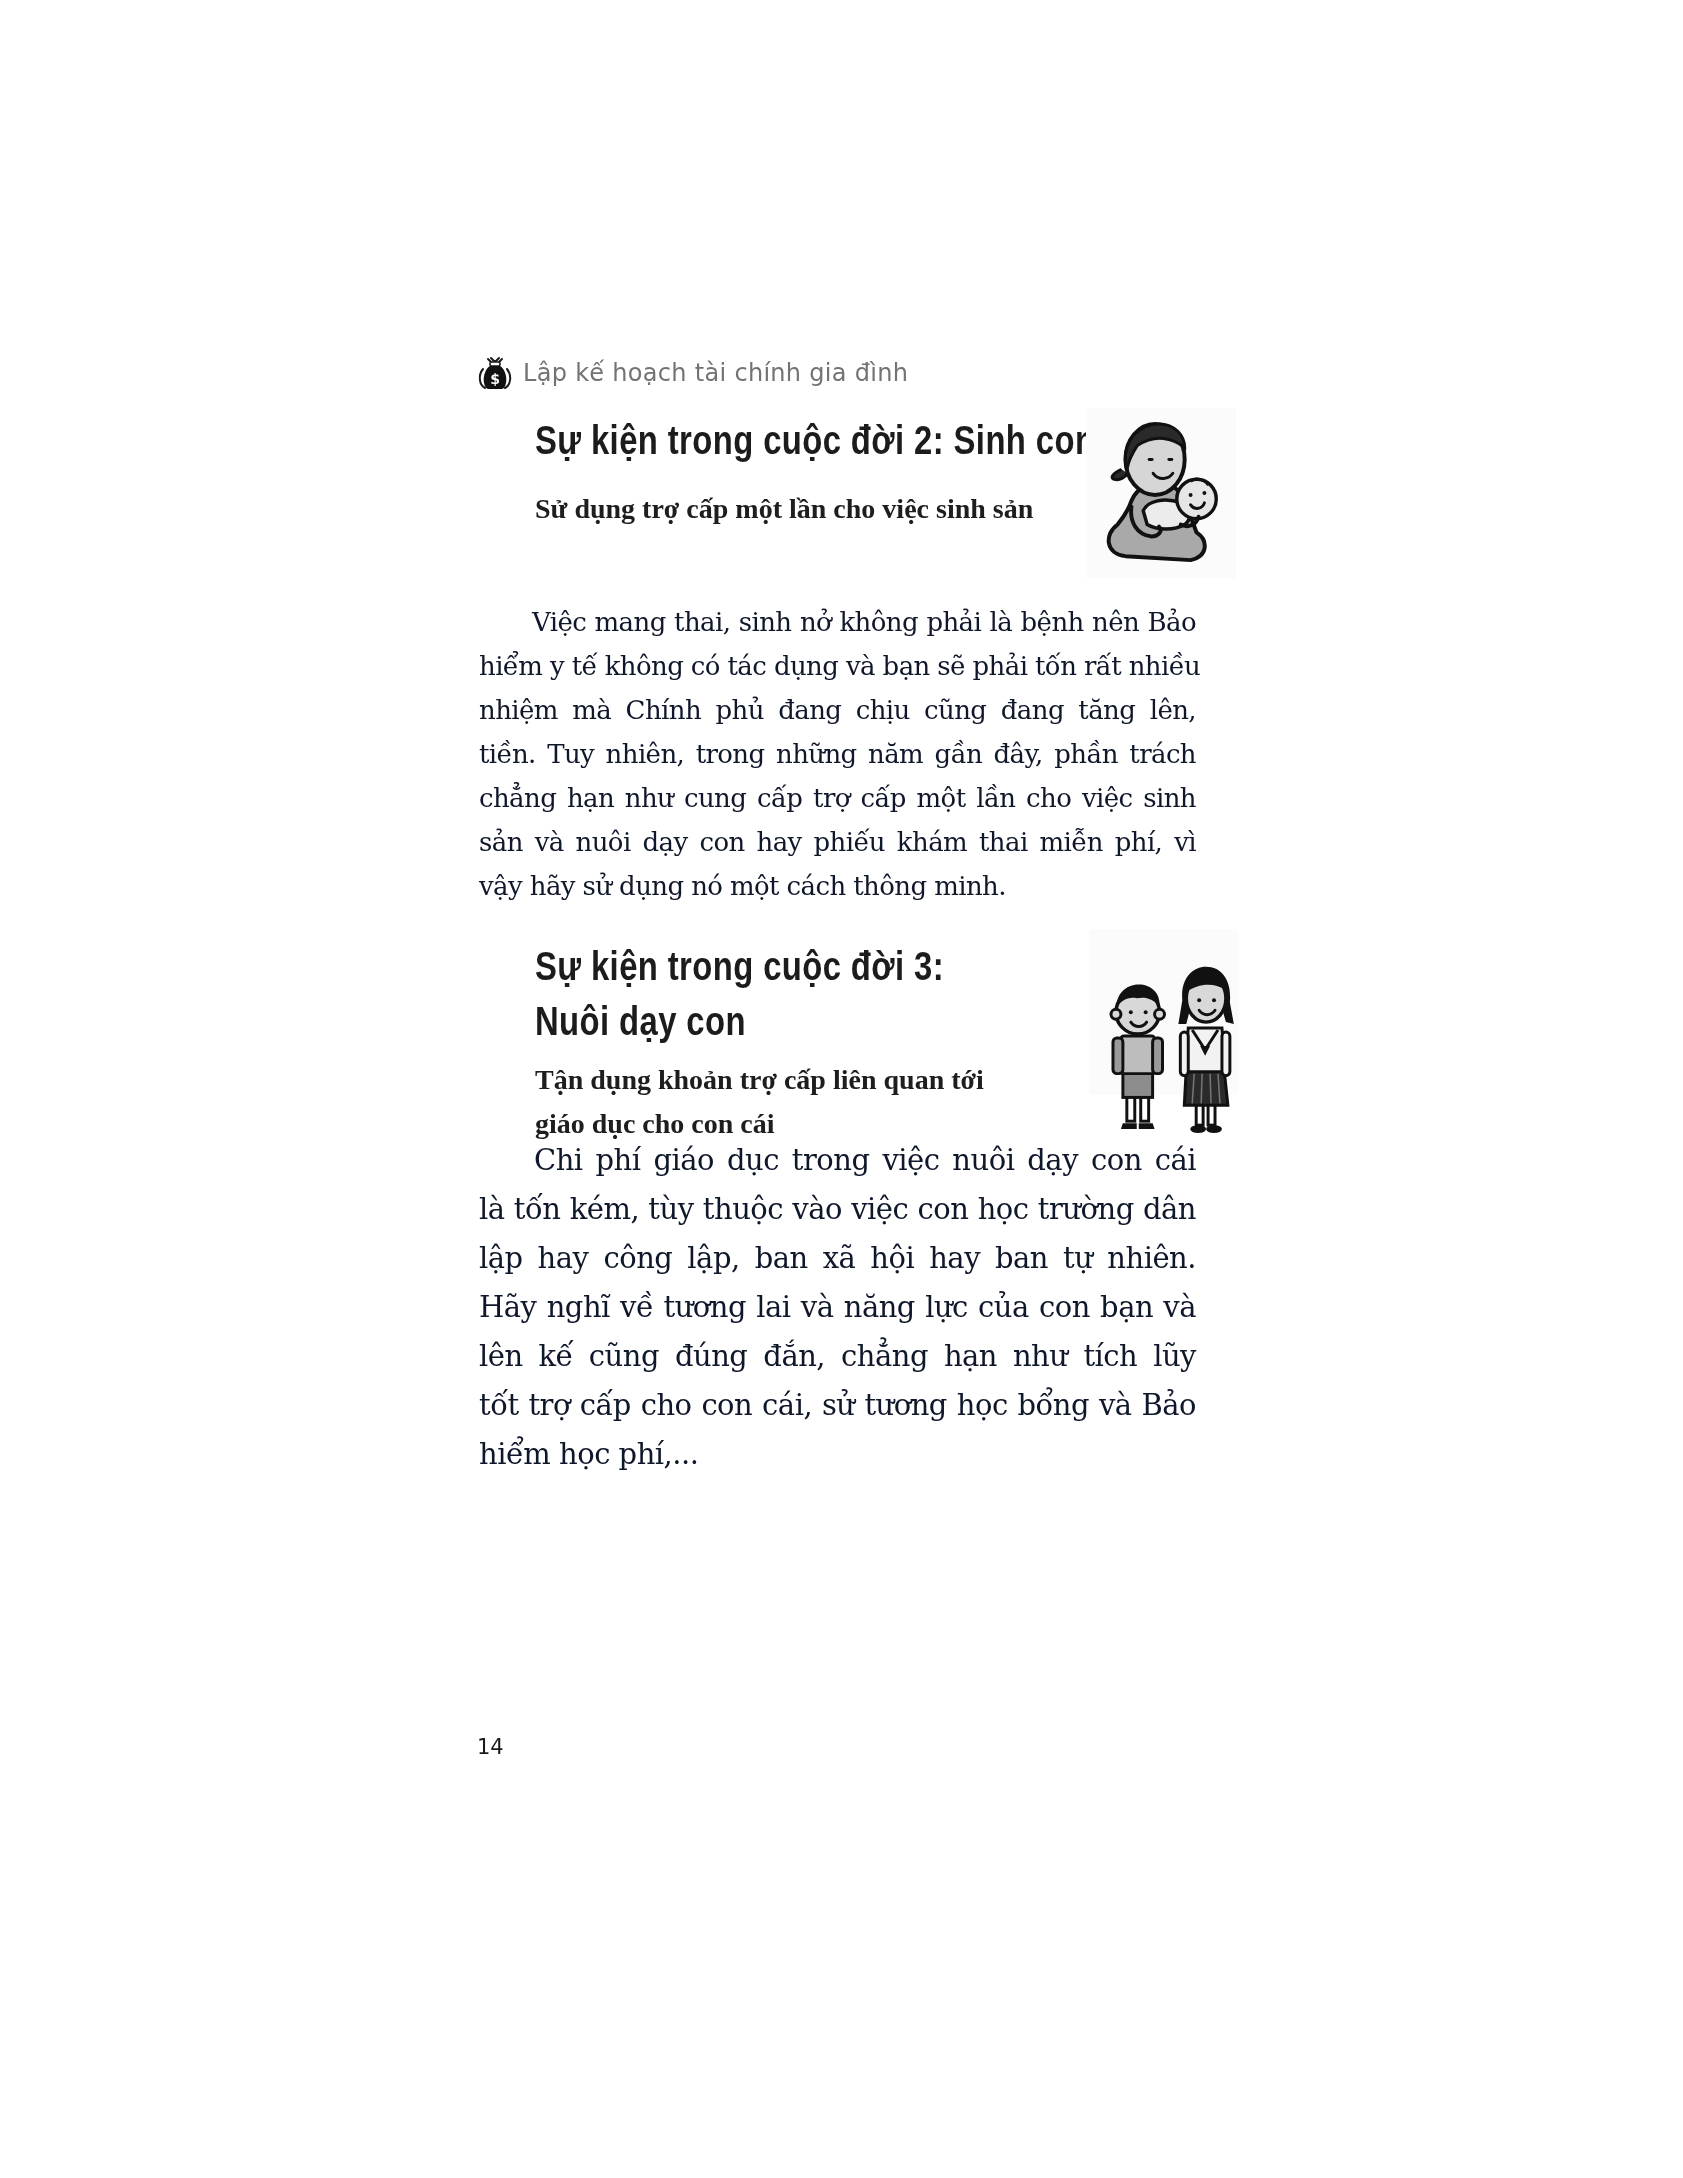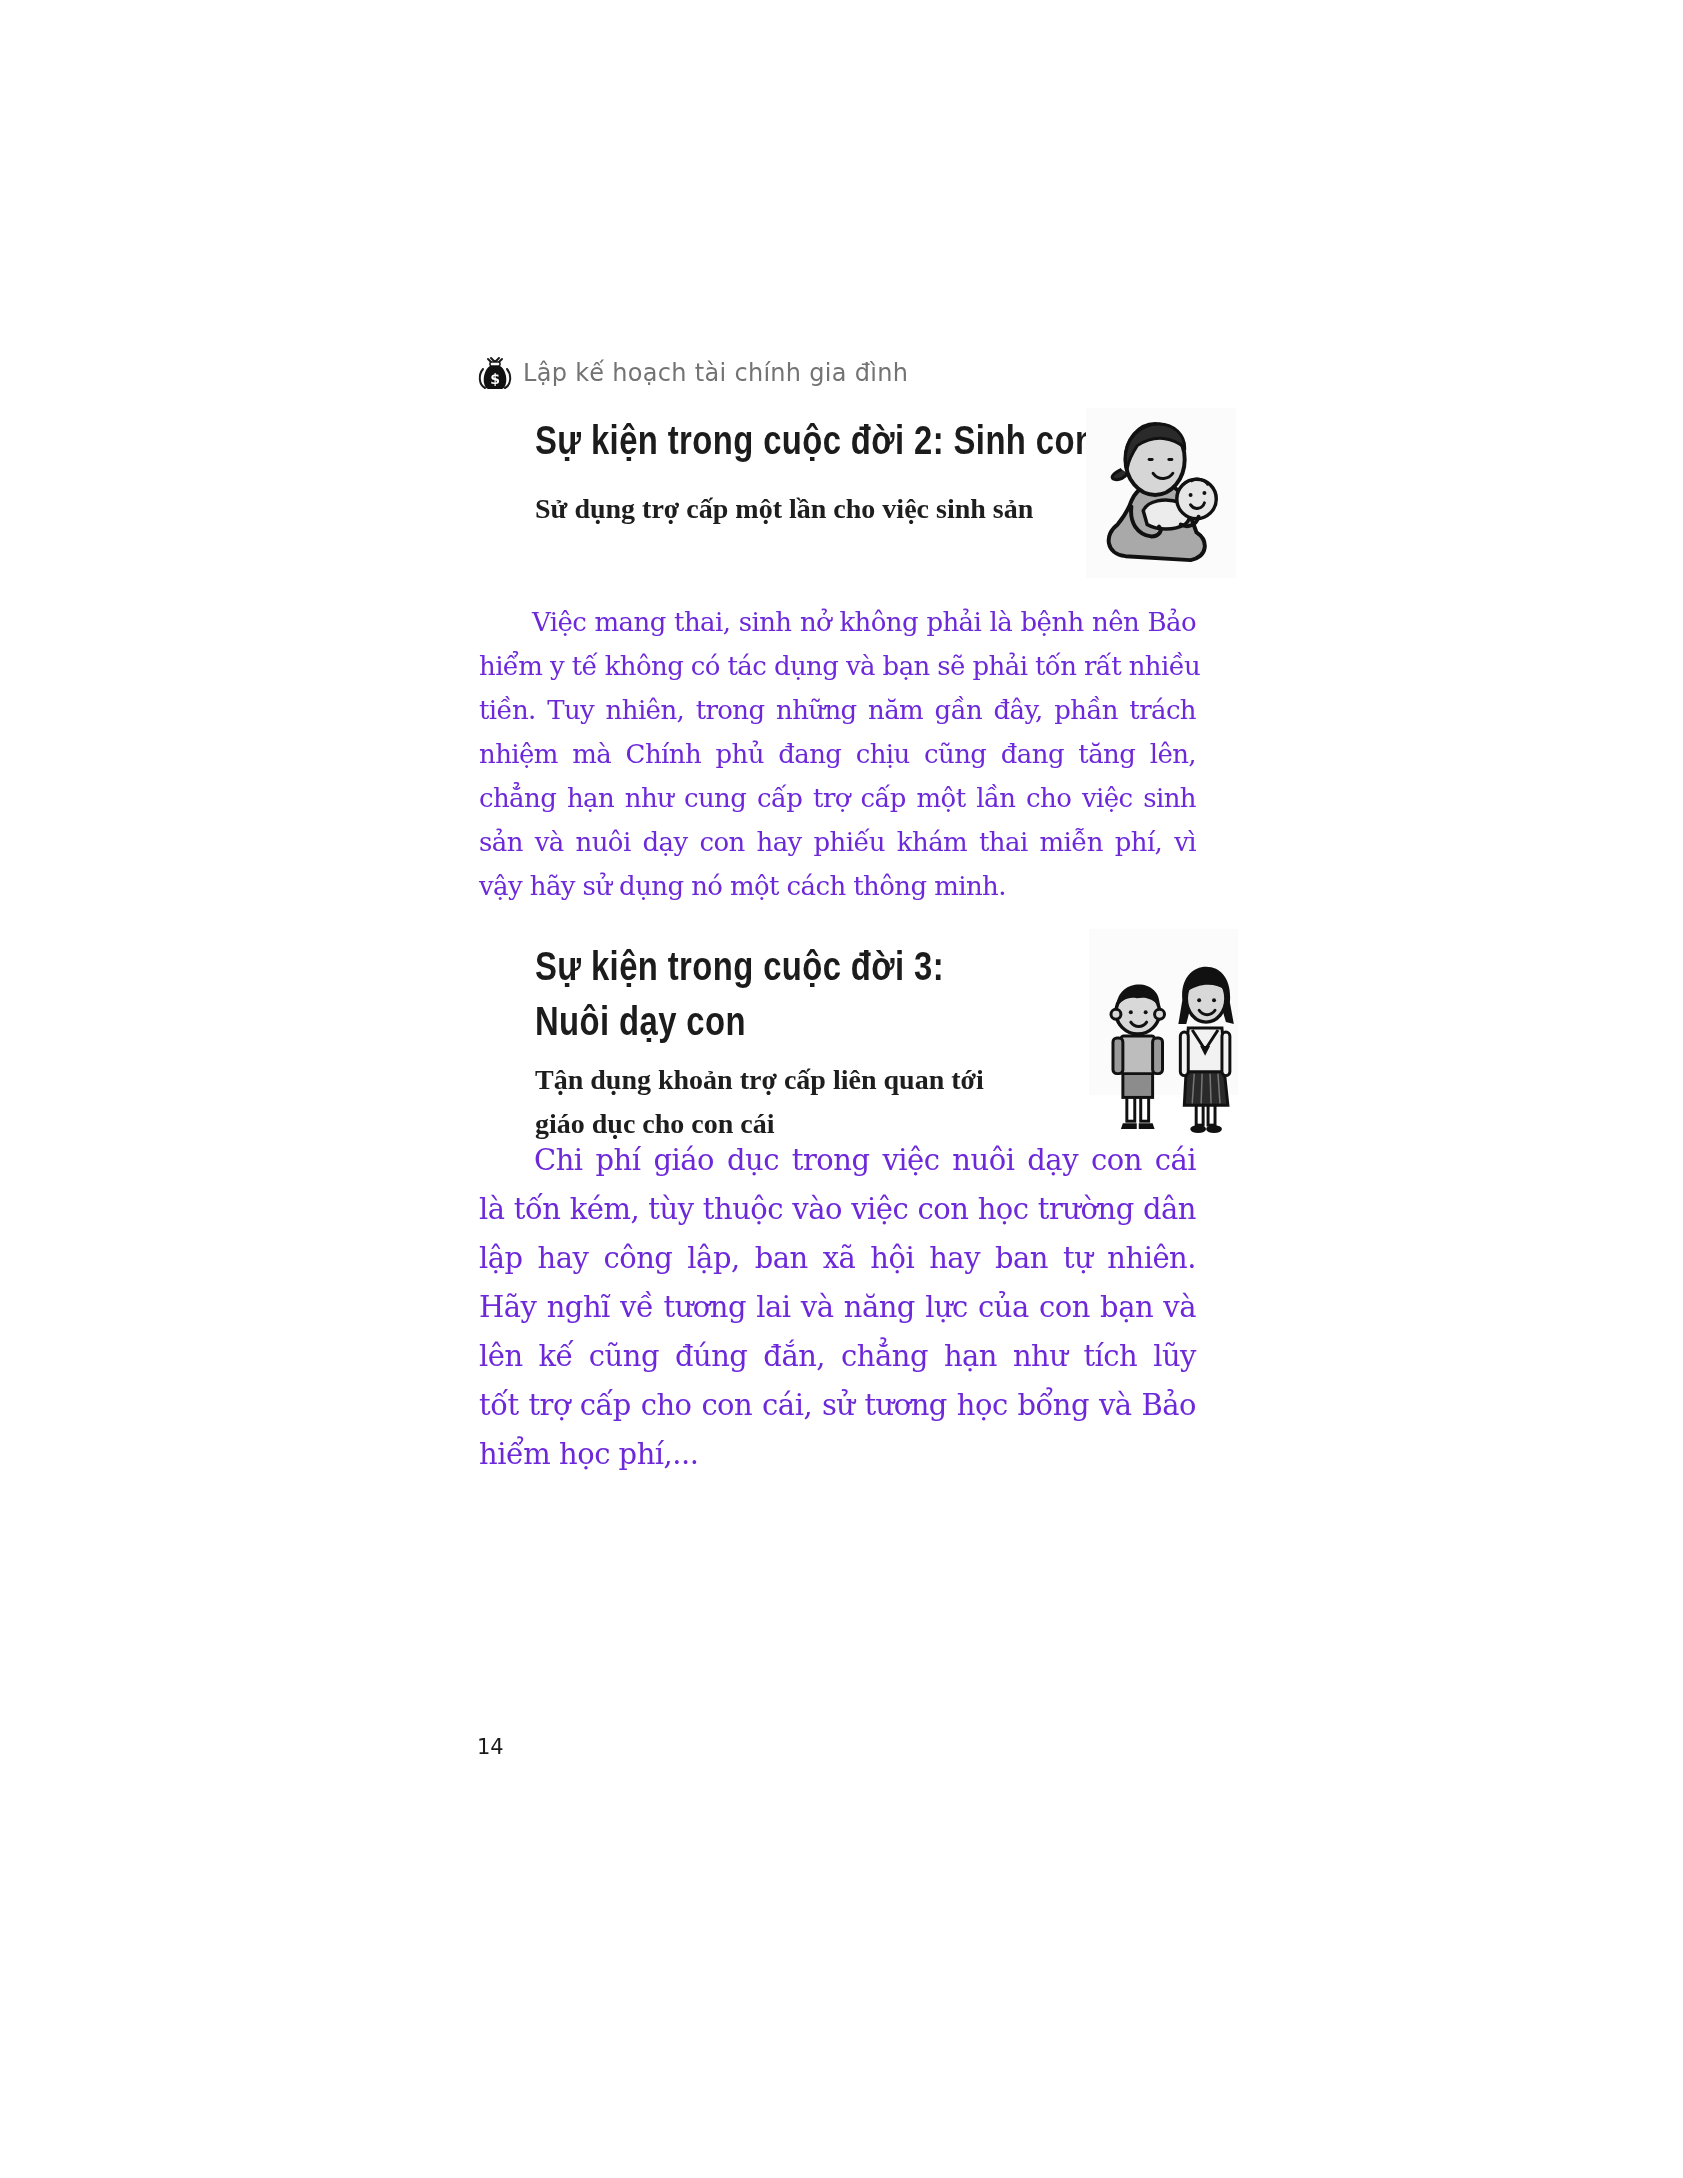--- a/index.html
+++ b/index.html
@@ -60,21 +60,21 @@
       color: #1e1e1e;
     }
     .section-subtitle .line { display: block; white-space: nowrap; }
 
     
     .body-text {
       position: absolute;
       left: 479px;
       width: 717px;
       font-family: "DejaVu Serif", serif;
-      color: #6d28d9;
+      color: #0f172a;
       text-align: justify;
     }
     .body-text .line {
       display: block;
       white-space: nowrap;
       text-align: justify;
       text-align-last: justify;
     }
     .body-text .line.last { text-align-last: left; }
     .body-text .line.indent { padding-left: 53px; }
@@ -159,22 +159,22 @@
       <path d="M106 74 C112 70 120 72 124 78" stroke="#111" stroke-width="3" fill="none"></path>
 
       <path d="M46 100 C44 116 52 128 66 130 C74 130 78 124 74 120" stroke="#111" stroke-width="4" fill="none" stroke-linecap="round"></path>
       <path d="M96 118 C104 122 112 118 114 110" stroke="#111" stroke-width="4" fill="none" stroke-linecap="round"></path>
     </svg>
   </div>
 
   <div class="body-text p1">
     <span class="line indent">Việc mang thai, sinh nở không phải là bệnh nên Bảo</span>
     <span class="line">hiểm y tế không có tác dụng và bạn sẽ phải tốn rất nhiều</span>
+    <span class="line">nhiệm mà Chính phủ đang chịu cũng đang tăng lên,</span>
     <span class="line">tiền. Tuy nhiên, trong những năm gần đây, phần trách</span>
-    <span class="line">nhiệm mà Chính phủ đang chịu cũng đang tăng lên,</span>
     <span class="line">chẳng hạn như cung cấp trợ cấp một lần cho việc sinh</span>
     <span class="line">sản và nuôi dạy con hay phiếu khám thai miễn phí, vì</span>
     <span class="line last">vậy hãy sử dụng nó một cách thông minh.</span>
   </div>
 </div>
 
 <div>
   <div class="section-title" style="top: 939px;">
     <span style="display:block">Sự kiện trong cuộc đời 3:</span>
     <span style="display:block">Nuôi dạy con</span>

